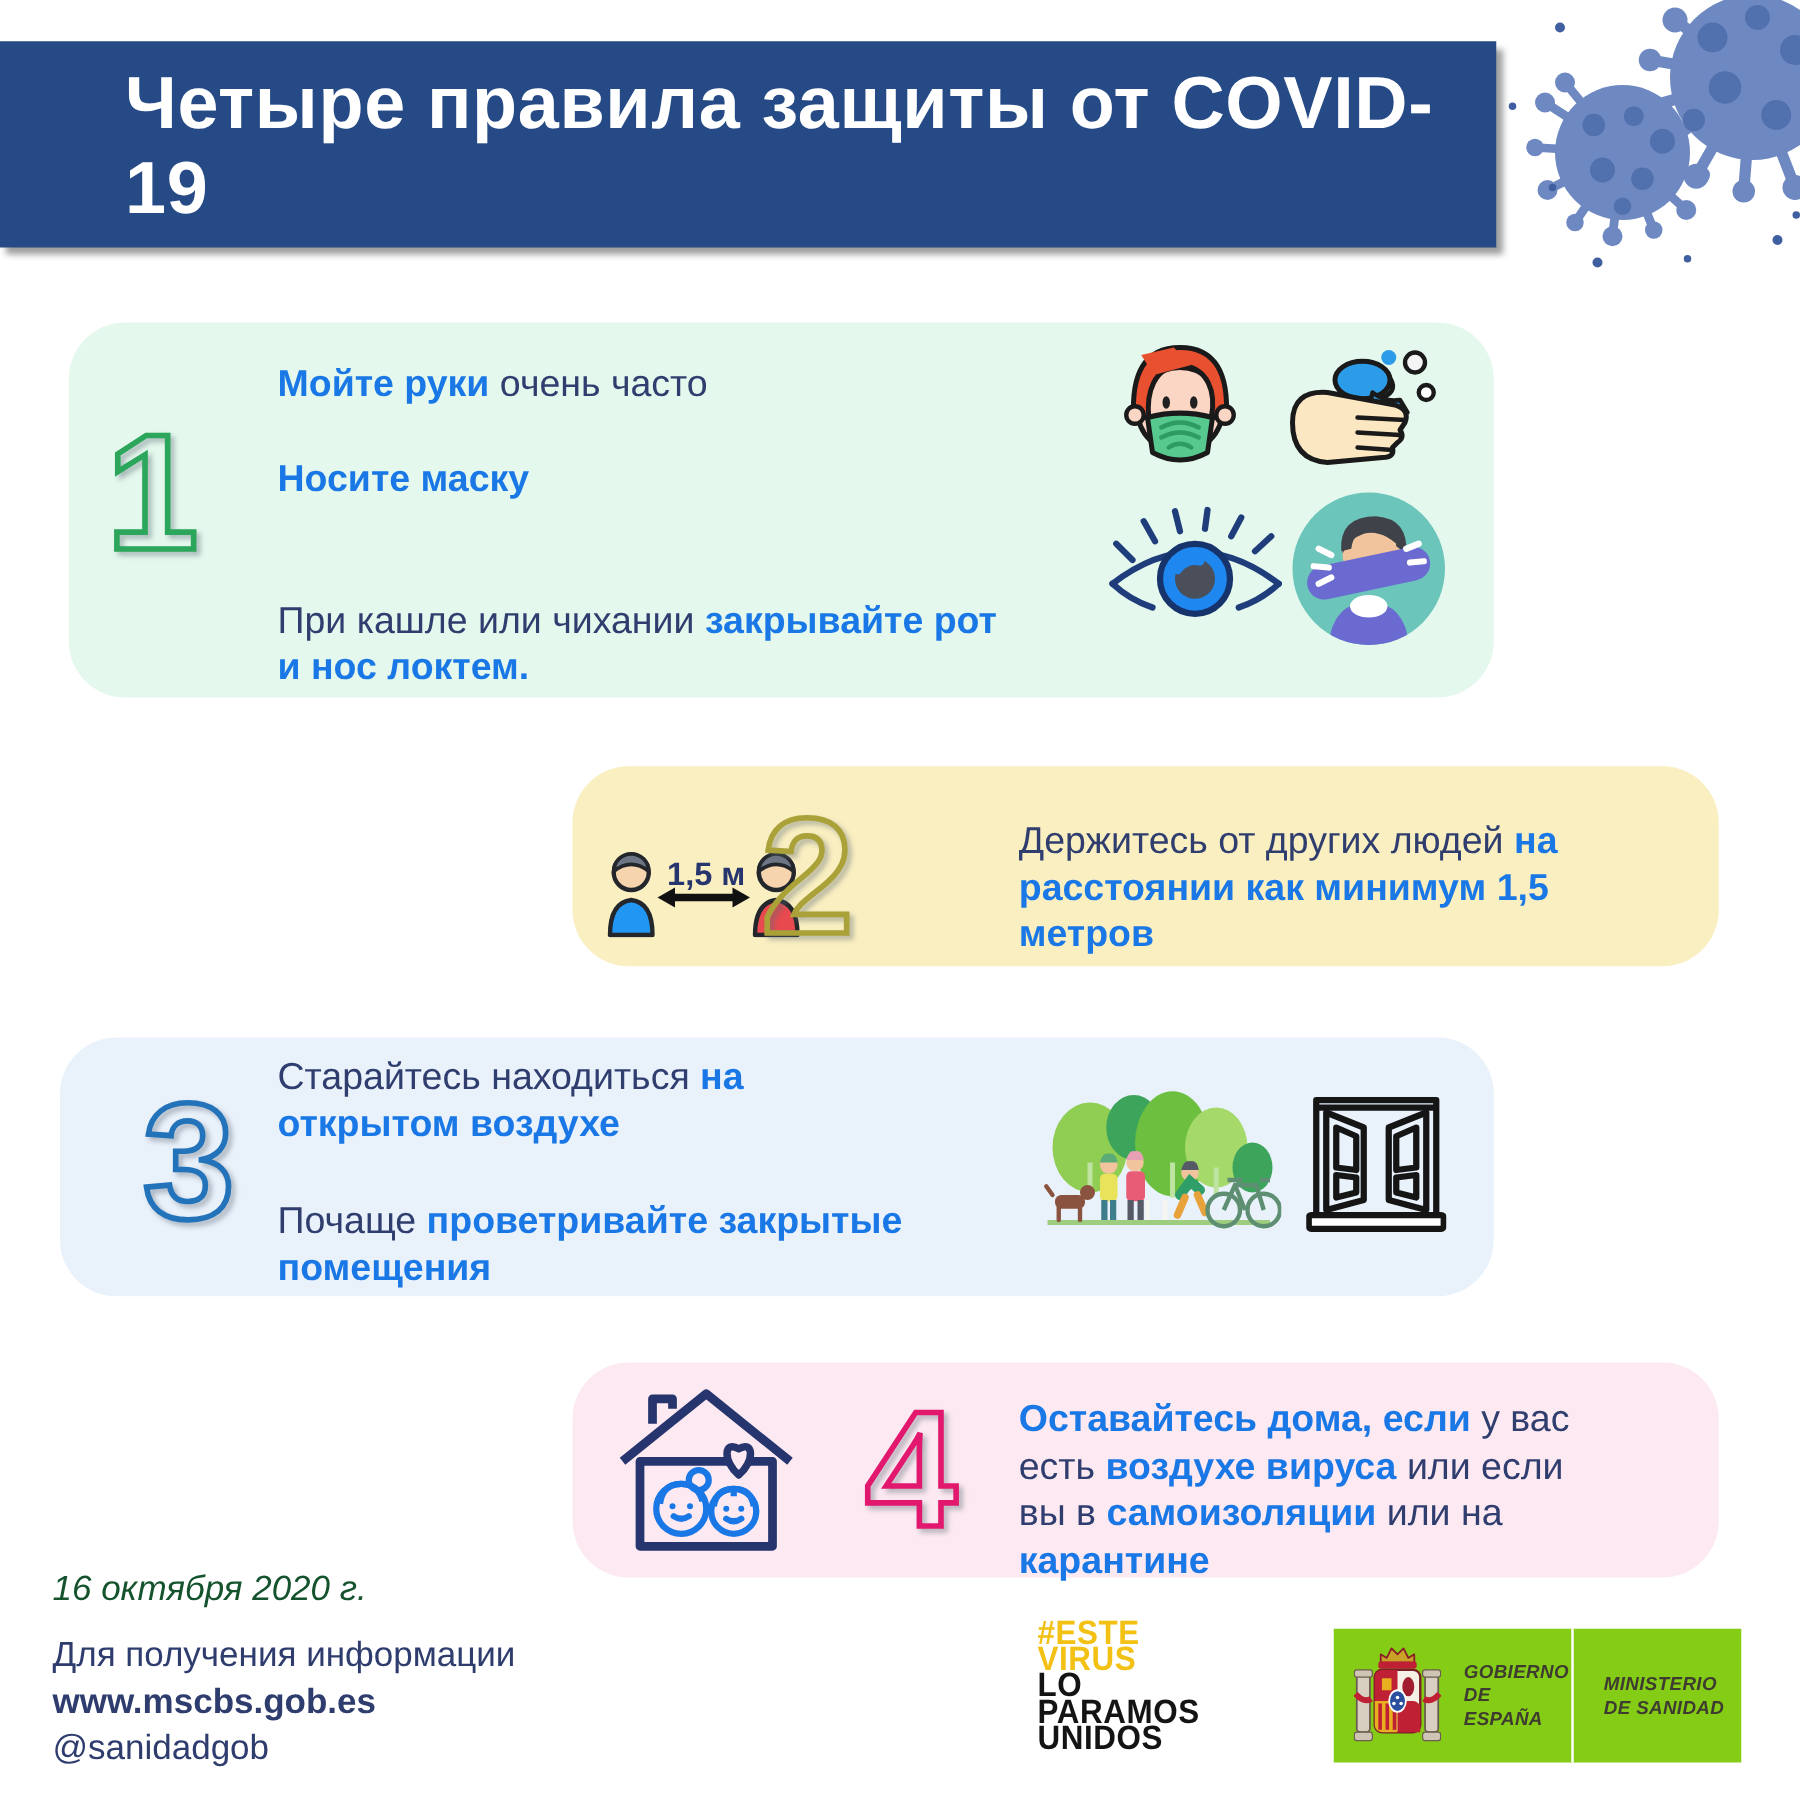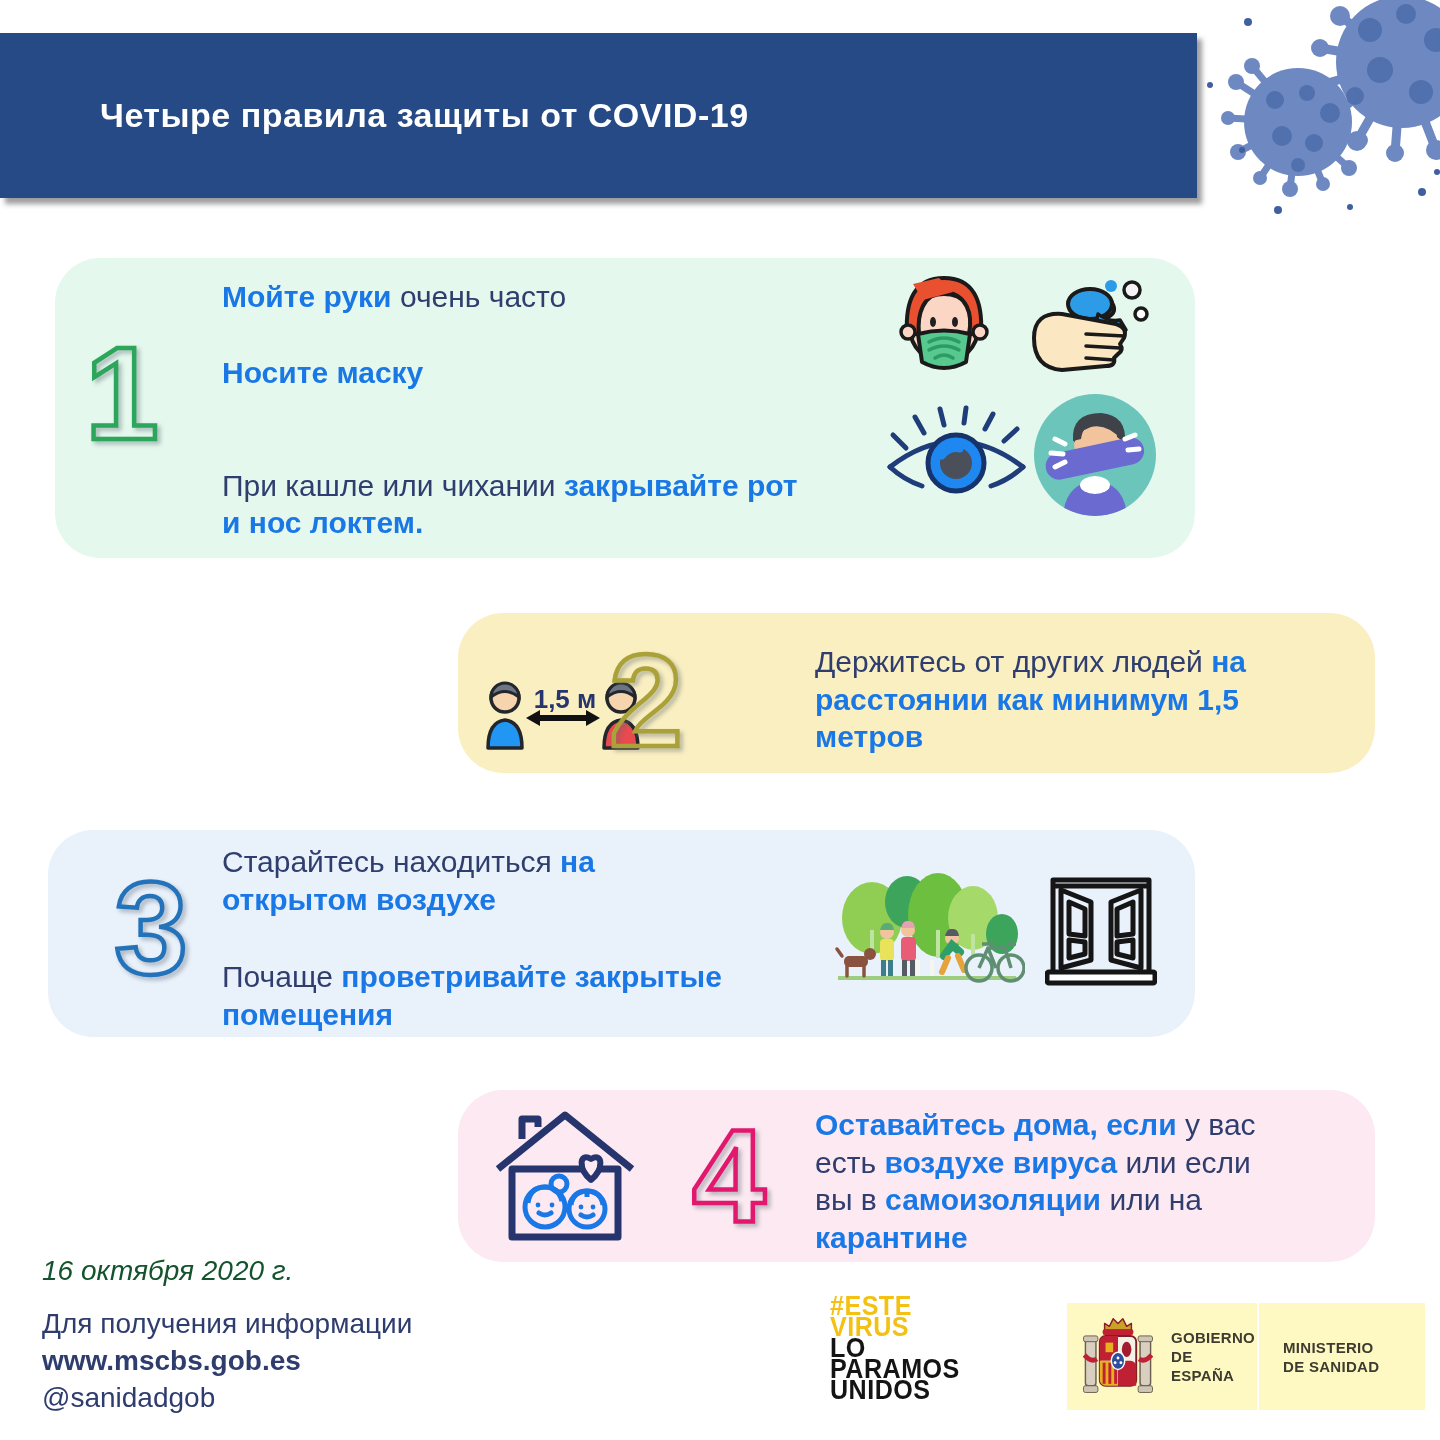--- a/index.html
+++ b/index.html
@@ -7,21 +7,21 @@
     position:relative; width:1440px; height:1440px; background:#ffffff;
     font-family:"Liberation Sans", sans-serif; overflow:hidden;
   }
 
   
   .header {
     position:absolute; left:0; top:33px; width:1197px; height:165px;
     background:#254a86; display:flex; align-items:center;
     box-shadow:5px 6px 5px rgba(40,40,40,.45);
   }
-  .header h1 { margin:0 0 0 100px; color:#ffffff; font-size:34px; font-weight:bold; letter-spacing:.5px; }
+  .header h1 { margin:0 0 0 100px; color:#ffffff; font-size:59px; font-weight:bold; letter-spacing:.5px; }
 
   .virus-art { position:absolute; right:0; top:0; width:250px; height:225px; }
 
   
   .rule-box { position:absolute; border-radius:45px; }
   .box1 { left:55px;  top:258px;  width:1140px; height:300px; background:#e4f8ed; }
   .box2 { left:458px; top:613px;  width:917px;  height:160px; background:#faefc1; }
   .box3 { left:48px;  top:830px;  width:1147px; height:207px; background:#e9f1fb; }
   .box4 { left:458px; top:1090px; width:917px;  height:172px; background:#fce9f1; }
 
@@ -30,21 +30,21 @@
          filter:drop-shadow(3px 3px 2px rgba(90,105,115,.45)); }
   .num text { font-family:"Liberation Sans",sans-serif; font-weight:bold;
               font-size:132px; fill:none; stroke-width:4.5px; }
   .num1 { left:62px;  top:336px; }
   .num2 { left:586px; top:643px; }
   .num3 { left:91px;  top:871px; }
   .num4 { left:669px; top:1118px; }
 
   
   .rule-text { position:absolute; color:#2f3e6e; font-size:30px; line-height:37.5px; }
-  .rule-text p { margin:0 0 38px 0; }
+  .rule-text p { margin:11px 0 38px 0; }
   .rule-text p:last-child { margin-bottom:0; }
   .hl { color:#1a78e6; font-weight:bold; }
   .t1 { left:222px; top:278px; width:660px; }
   .t2 { left:815px; top:643px; width:530px; }
   .t3 { left:222px; top:843px; width:600px; }
   .t3 p { margin:0 0 40px 0; }
   .t4 { left:815px; top:1106px; width:540px; }
 
   .icon { position:absolute; }
   .distance-label { position:absolute; left:500px; top:648px; width:130px;
@@ -53,22 +53,22 @@
   
   .footer-info { position:absolute; left:42px; top:1252px; color:#2e3c6e; font-size:28px; line-height:37px; }
   .footer-date { color:#14532d; margin:0 0 16px 0;font-style:italic; }
   .footer-url  { font-weight:bold; }
 
   .campaign { position:absolute; left:830px; top:1296px; font-weight:bold; font-size:27px;
               line-height:21px; letter-spacing:.5px; transform:scaleX(.93); transform-origin:left top; }
   .campaign .yel { color:#f2c113; display:block; }
   .campaign .blk { color:#141414; display:block; }
 
-  .gov-logo { position:absolute; left:1067px; top:1303px; width:358px; height:107px;
-              background:#fef9c3; display:flex; align-items:center; }
+  .gov-logo { position:absolute; left:1067px; top:1303px; width:326px; height:107px;
+              background:#84cc16; display:flex; align-items:center;font-style:italic; }
   .gov-crest { margin-left:16px; width:70px; height:92px; flex:0 0 auto; }
   .gov-text { color:#3e3c30; font-size:15px; font-weight:bold; line-height:19px; letter-spacing:.3px; }
   .gov-text.first { margin-left:18px; width:86px; }
   .gov-text.second { margin-left:0; padding-left:24px; border-left:2px solid #ffffff;
                      height:107px; display:flex; flex-direction:column; justify-content:center; width:100px; }
 </style>
 </head>
 <body>
 
 <div class="canvas">

